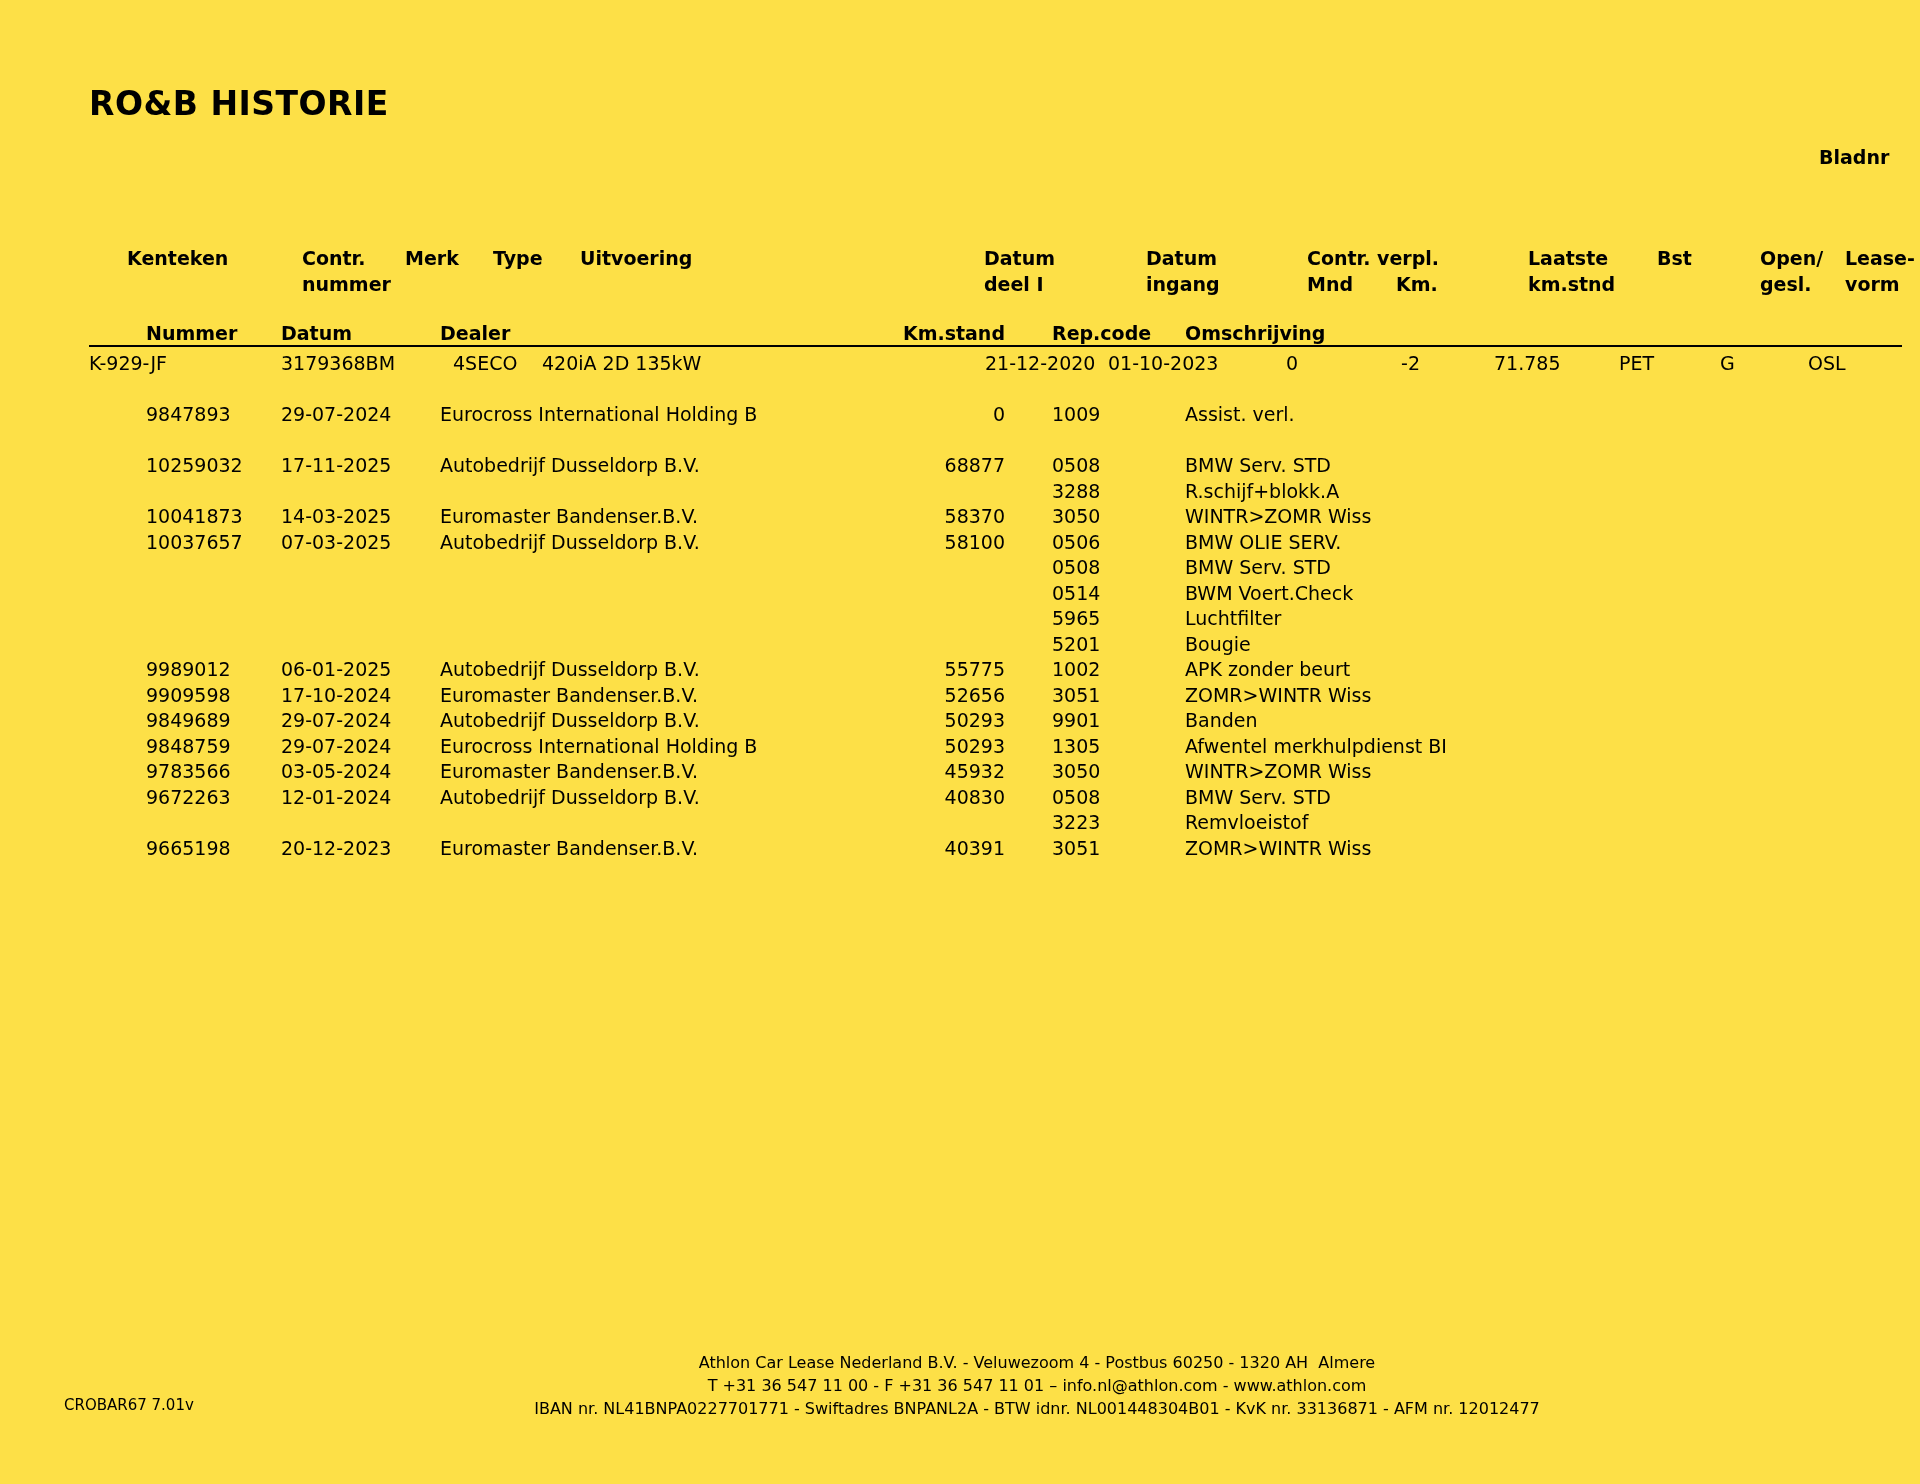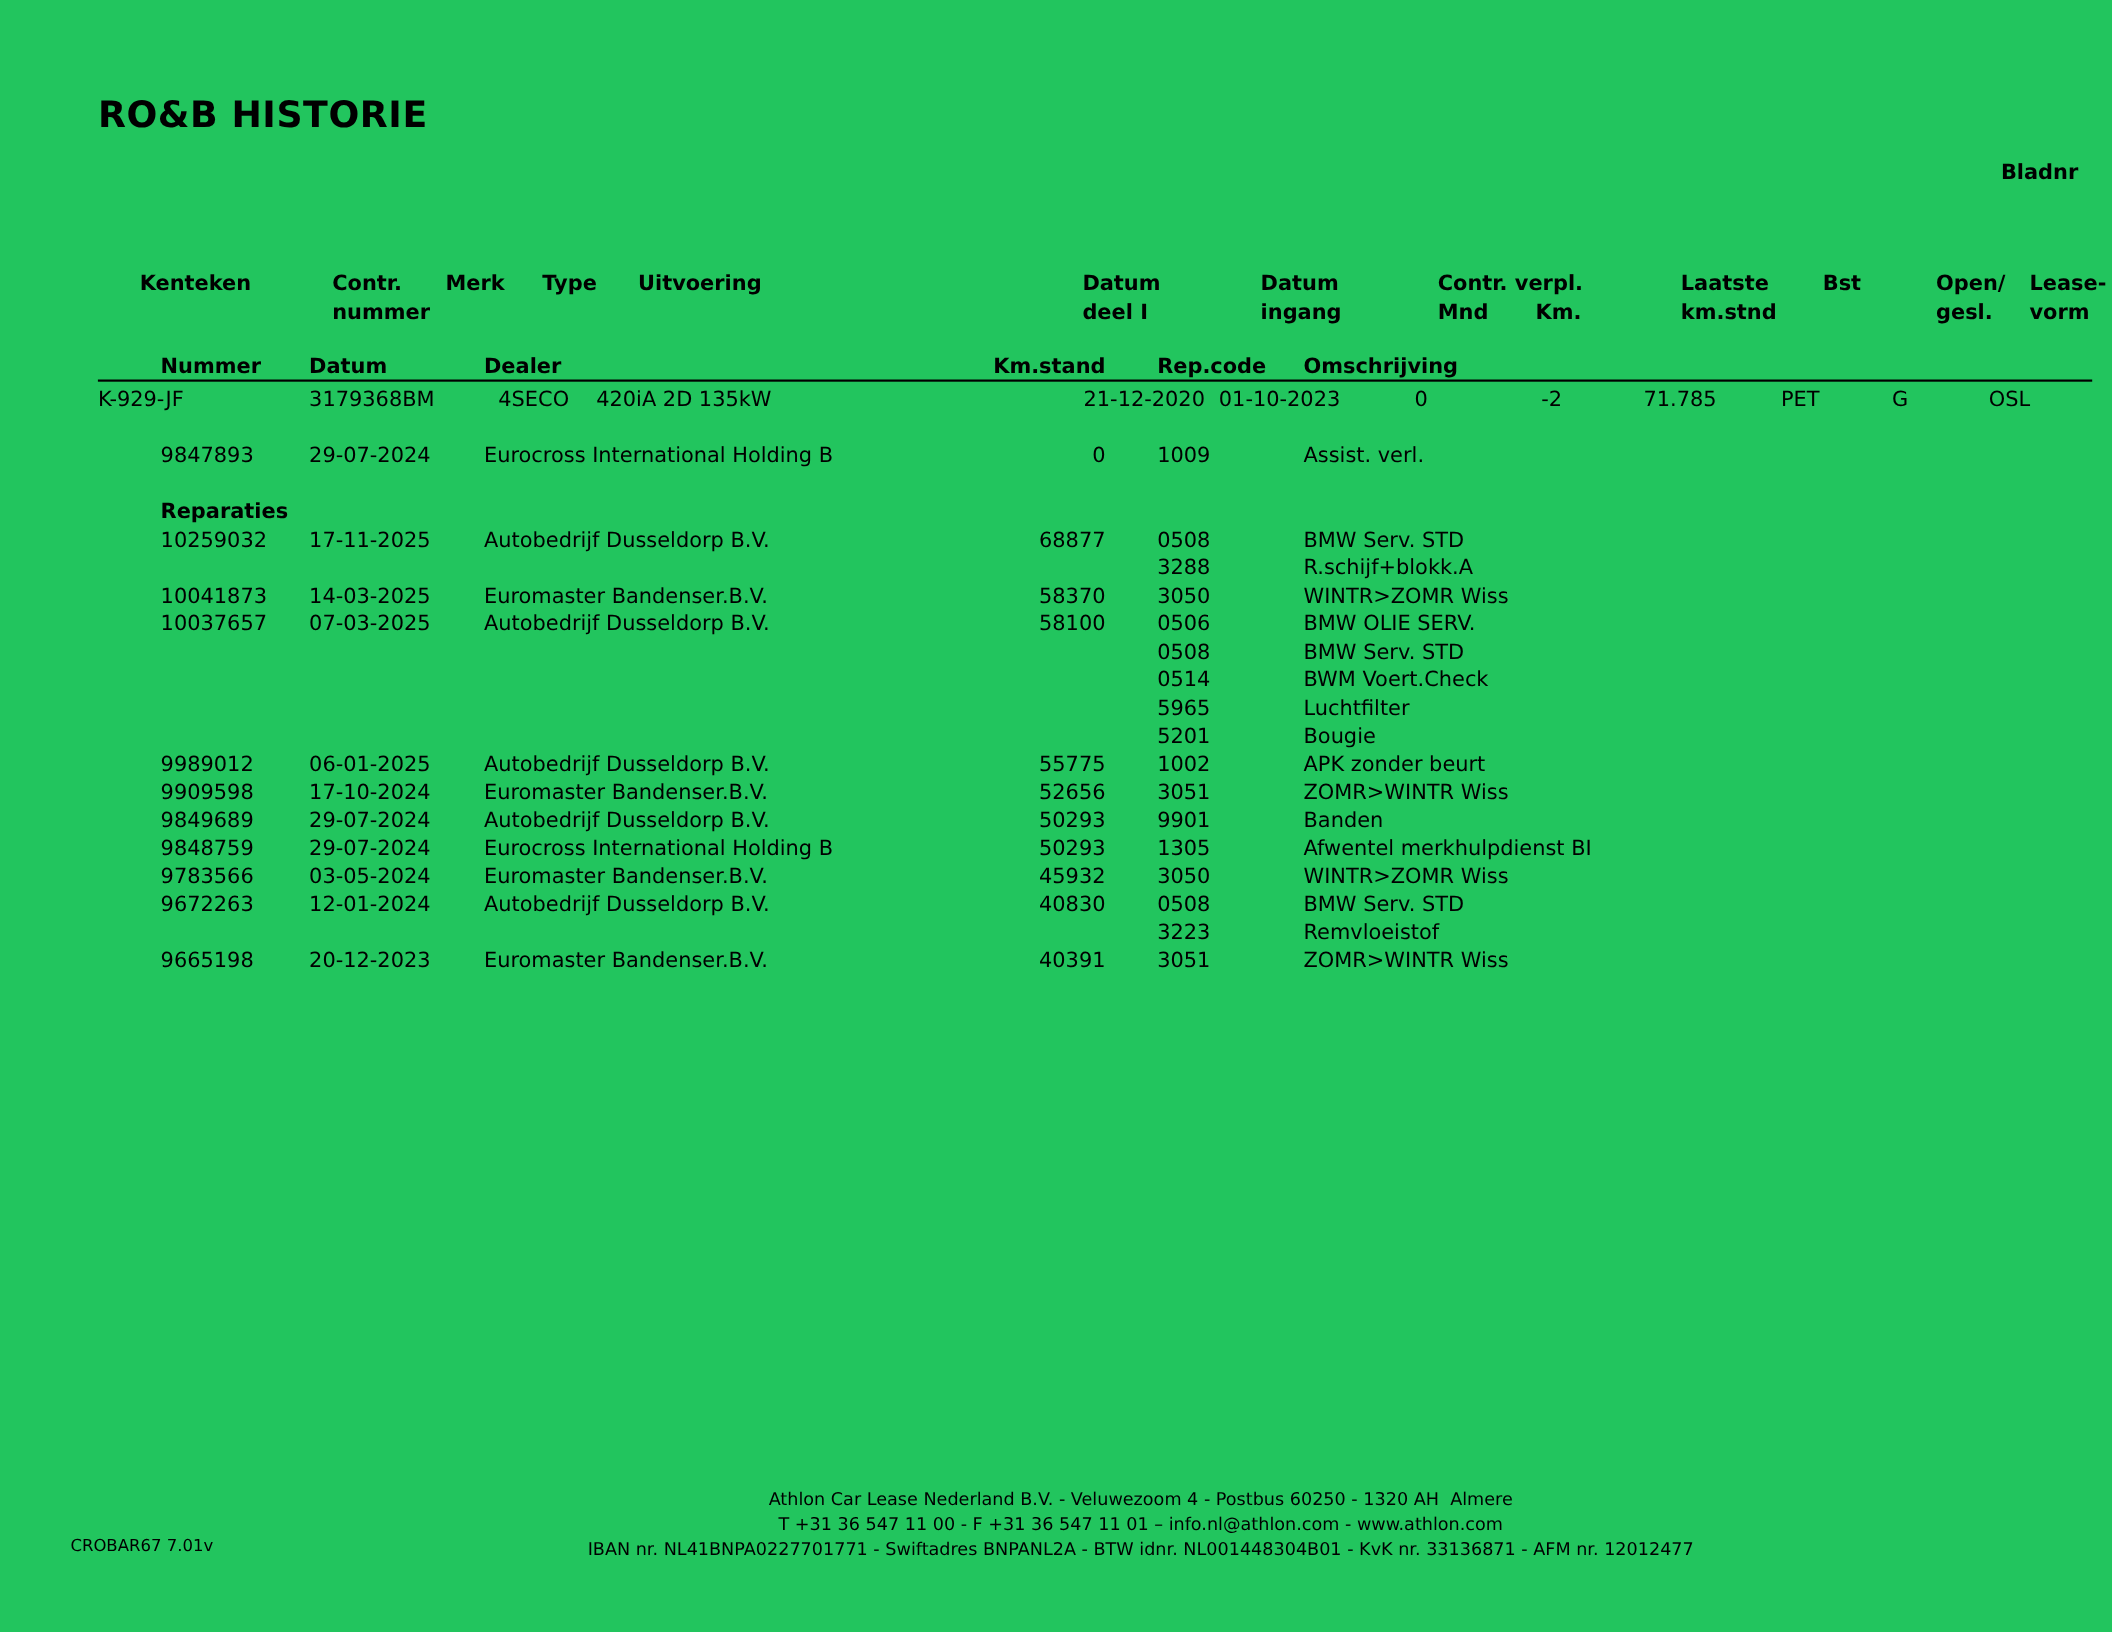--- a/index.html
+++ b/index.html
@@ -4,21 +4,21 @@
 <style>
   html, body {
     margin: 0;
     padding: 0;
     background: #e8e8e8;
   }
   .sheet {
     position: relative;
     width: 1920px;
     height: 1484px;
-    background: #22c55e;
+    background: #fde047;
     color: #000000;
     font-family: "DejaVu Sans", sans-serif;
     font-size: 19px;
     overflow: hidden;
   }
   .abs { position: absolute; white-space: nowrap; }
 
   .title {
     left: 89px;
     top: 84px;
@@ -171,23 +171,20 @@
       <span class="c c-nummer">9847893</span>
       <span class="c c-datum">29-07-2024</span>
       <span class="c c-dealer">Eurocross International Holding B</span>
       <span class="c c-kmstand">0</span>
       <span class="c c-repcode">1009</span>
       <span class="c c-omschr">Assist. verl.</span>
     </div>
 
     <div class="row"></div>
 
-    <div class="row">
-      <span class="c c-nummer reparaties-label">Reparaties</span>
-    </div>
 
     <div class="row">
       <span class="c c-nummer">10259032</span>
       <span class="c c-datum">17-11-2025</span>
       <span class="c c-dealer">Autobedrijf Dusseldorp B.V.</span>
       <span class="c c-kmstand">68877</span>
       <span class="c c-repcode">0508</span>
       <span class="c c-omschr">BMW Serv. STD</span>
     </div>
     <div class="row">

